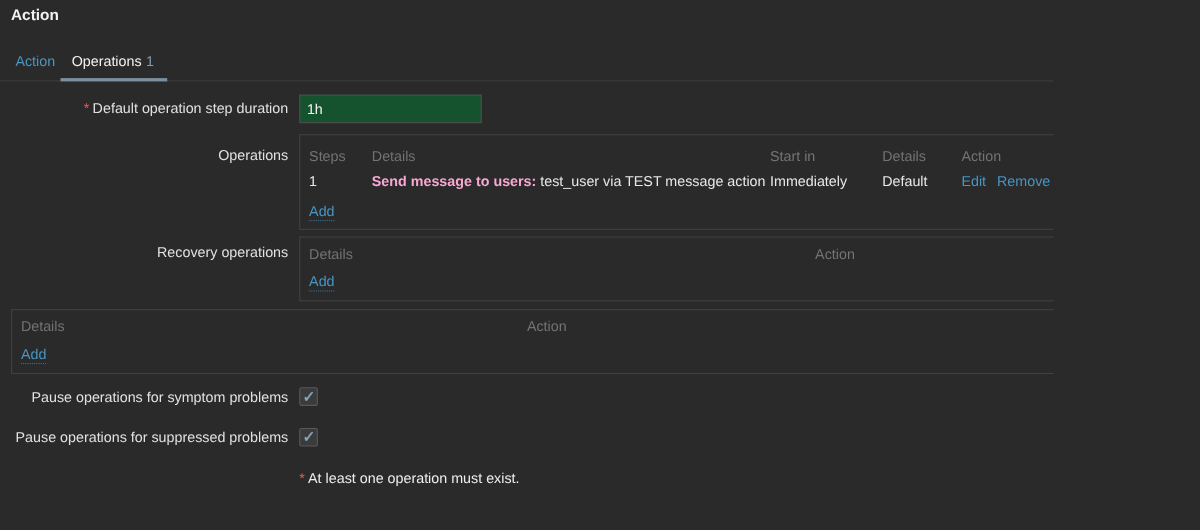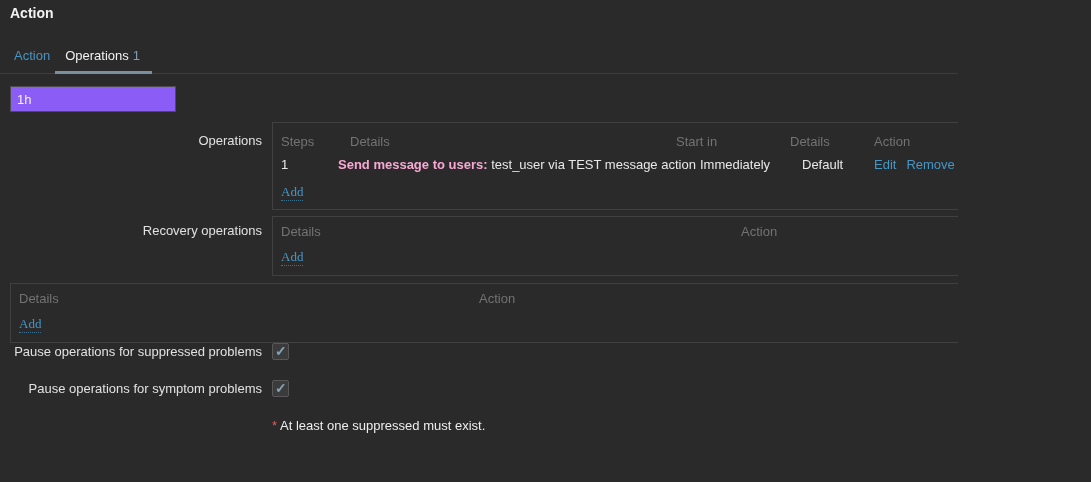--- a/index.html
+++ b/index.html
@@ -57,21 +57,21 @@
     color: #e1e1e1;
     line-height: 15px;
   }
   .ffield { flex: 1 1 auto; margin-left: 10px; min-width: 0; }
   .req { color: #e45959; margin-right: 3px; }
   .row-duration { margin-top: 12px; }
   .row-duration .flabel { line-height: 26px; }
   .text-input {
     width: 166px;
     height: 26px;
-    background: #8b5cf6;
+    background: #14532d;
     border: 1px solid #4d4d4d;
     color: #f2f2f2;
     font-family: "Liberation Sans", sans-serif;
     font-size: 13px;
     padding: 0 6px;
     outline: none;
   }
   .row-operations { margin-top: 10px; }
   .row-operations .flabel { padding-top: 11px; }
   .row-recovery { margin-top: 6px; }
@@ -82,24 +82,24 @@
     border: 1px solid #404040;
     border-right: none;
     width: 100%;
   }
   .tgrid { display: grid; }
   .grid-ops { grid-template-columns: 65px 1fr 102px 72px 84px; }
   .grid-simple { grid-template-columns: 468px 1fr; }
   .cell { line-height: 15px; overflow: hidden; white-space: nowrap; }
   .cell.first { padding-left: 8px; }
   .thead .cell { color: #737373; }
-  .grid-ops.thead { padding: 11px 0 2px; gap: 12px; }
+  .grid-ops.thead { padding: 11px 0 2px; }
   .grid-ops.tdata { padding: 6px 0 0; }
   .grid-simple.thead { padding: 7px 0 0; }
-  .addrow { padding: 12px 12px 9px 8px; font-family: Liberation Serif, serif; }
+  .addrow { padding: 12px 12px 9px 8px; }
   .grid-simple + .addrow { padding-top: 10px; padding-bottom: 10px; }
   .bold { font-weight: bold; color: #f9a8d4; }
   .val { color: #e8e8e8; }
   a.zlink {
     color: #4796c4;
     text-decoration: none;
     border-bottom: 1px dotted rgba(71, 150, 196, 0.65);
     padding-bottom: 1px;
     cursor: pointer;
   }
@@ -139,20 +139,21 @@
   <div class="tabs">
     <div class="tab tab-inactive">
       <span>Action</span>
     </div>
     <div class="tab tab-active">
       <span>Operations</span><span class="tab-count">1</span>
     </div>
   </div>
 
   <div class="frow row-duration">
+    <div class="flabel"><span class="req">*</span><span>Default operation step duration</span></div>
     <div class="ffield">
       <input class="text-input" type="text" value="1h" style="">
     </div>
   </div>
 
   <div class="frow row-operations">
     <div class="flabel">Operations</div>
     <div class="ffield">
       <div class="optable">
         <div class="tgrid grid-ops thead">
@@ -198,30 +199,30 @@
           <span class="cell first">Details</span>
           <span class="cell">Action</span>
         </div>
         <div class="addrow">
           <a class="zlink">Add</a>
         </div>
       </div>
     </div>
   </div>
 
+  <div class="frow row-check row-check-first">
+    <div class="flabel">Pause operations for symptom problems</div>
+    <div class="ffield">
+      <div class="checkbox checked"></div>
+    </div>
+  </div>
+
   <div class="frow row-check">
     <div class="flabel">Pause operations for suppressed problems</div>
     <div class="ffield">
       <div class="checkbox checked"></div>
     </div>
   </div>
 
-  <div class="frow row-check row-check-first">
-    <div class="flabel">Pause operations for symptom problems</div>
-    <div class="ffield">
-      <div class="checkbox checked"></div>
-    </div>
-  </div>
-
-
-  <div class="footer-note"><span class="req">*</span><span>At least one suppressed must exist.</span></div>
+
+  <div class="footer-note"><span class="req">*</span><span>At least one operation must exist.</span></div>
 
 </div>
 
 </body></html>

